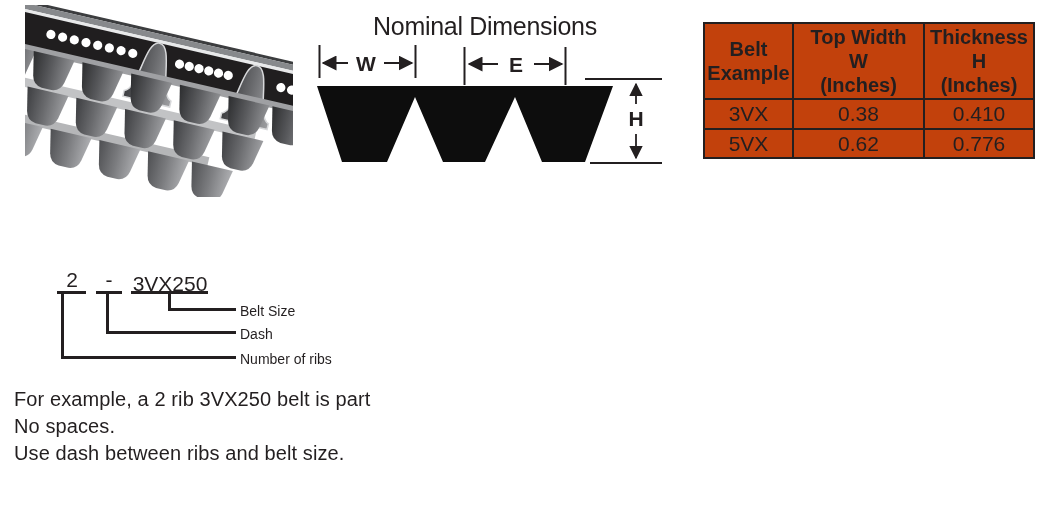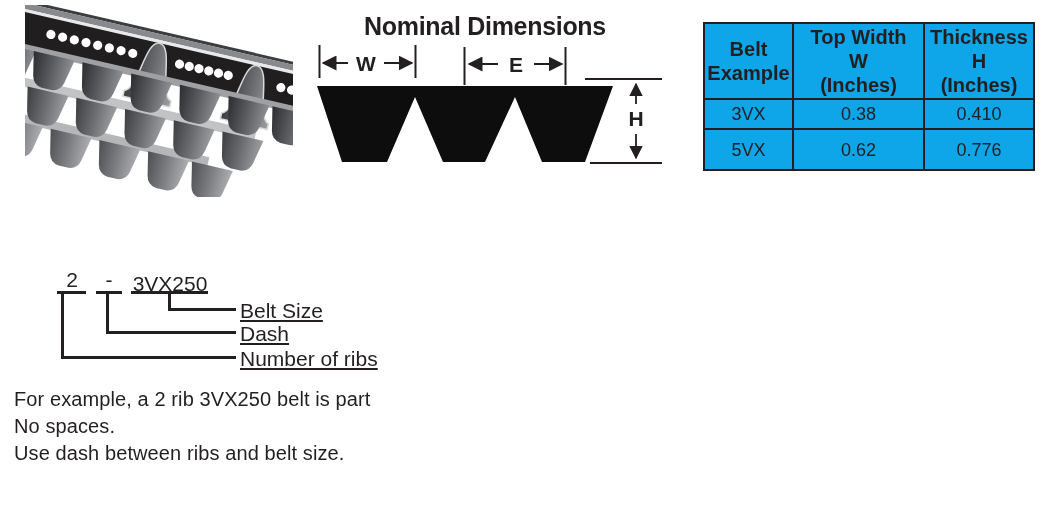--- a/index.html
+++ b/index.html
@@ -1,35 +1,35 @@
 <!DOCTYPE html>
 <html><head>
 <meta charset="utf-8">
 <style>
   html,body{margin:0;padding:0;background:#fff;}
   .page{
     position:relative;width:1054px;height:514px;background:#ffffff;
     font-family:"Liberation Sans",sans-serif;color:#231f20;overflow:hidden;
   }
   .abs{position:absolute;}
-  .section-title{font-weight:bold;font-size:25px;letter-spacing:-0.3px;white-space:nowrap;}
-  
-  .spec-table{border-collapse:collapse;table-layout:fixed;background:#0ea5e9;}
+  .section-title{font-weight:normal;font-size:25px;letter-spacing:-0.3px;white-space:nowrap;}
+  
+  .spec-table{border-collapse:collapse;table-layout:fixed;background:#c2410c;}
   .spec-table th,.spec-table td{
     border:2px solid #231f20;text-align:center;vertical-align:middle;padding:0;
   }
   .spec-table th{font-weight:bold;font-size:20px;line-height:24px;}
-  .spec-table td{font-size:18px;line-height:24px;font-weight:normal;}
+  .spec-table td{font-size:21px;line-height:24px;font-weight:normal;}
   .hdr-line{display:block;}
   
   .pn-part{font-size:21px;text-align:center;white-space:nowrap;}
   .pn-underline{position:absolute;height:3px;background:#231f20;}
   .pn-connector{position:absolute;box-sizing:border-box;
     border-left:3px solid #231f20;border-bottom:3px solid #231f20;}
-  .pn-callout{position:absolute;font-size:21px;line-height:24px;white-space:nowrap;text-decoration:underline;}
+  .pn-callout{position:absolute;font-size:14px;line-height:24px;white-space:nowrap;}
   
   .notes{font-size:20px;line-height:27px;letter-spacing:0.1px;}
   
   .dim-label{font-weight:bold;font-size:21px;fill:#231f20;}
 </style>
 </head>
 <body>
 
 <div class="page">
 
@@ -173,21 +173,21 @@
         <span class="hdr-line">Thickness</span>
         <span class="hdr-line">H</span>
         <span class="hdr-line">(Inches)</span>
       </th>
     </tr>
     <tr style="height:30px">
       <td>3VX</td>
       <td>0.38</td>
       <td>0.410</td>
     </tr>
-    <tr style="height:41px">
+    <tr style="height:29px">
       <td>5VX</td>
       <td>0.62</td>
       <td>0.776</td>
     </tr>
   </tbody>
     </table>
 
 
   <div class="abs pn-part" style="left:57px;top:268px;width:30px">2</div>
   <div class="abs pn-part" style="left:96px;top:268px;width:26px">-</div>

